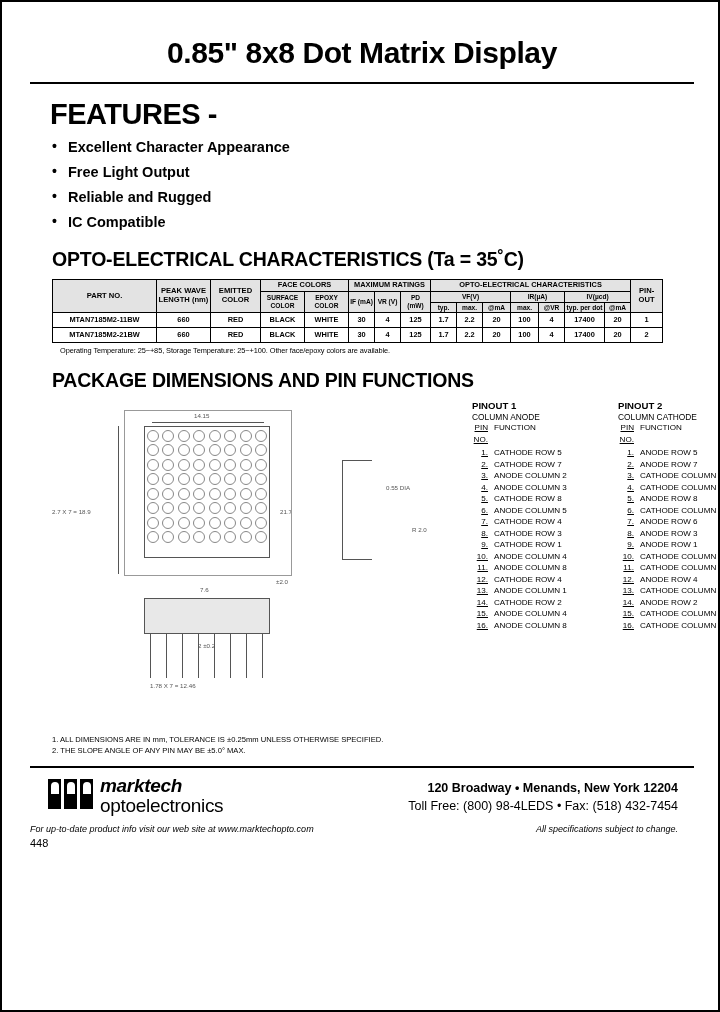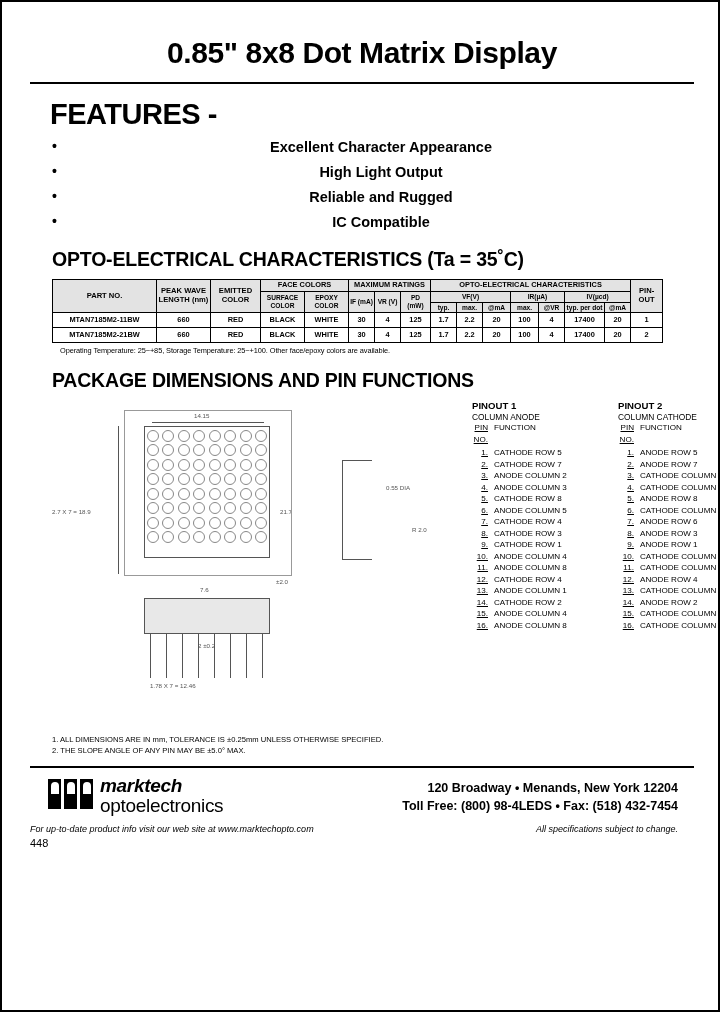--- a/index.html
+++ b/index.html
@@ -42,21 +42,20 @@
   .h-features {
     font-size: 29px;
     font-weight: bold;
     margin: 14px 0 8px 20px;
     letter-spacing: -0.5px;
   }
   ul.features {
     list-style: none;
     margin: 0 0 0 22px;
     padding: 0;
-    text-align: center;
   }
   ul.features li {
     font-size: 14.5px;
     font-weight: bold;
     margin-bottom: 9px;
     padding-left: 16px;
     position: relative;
   }
   ul.features li:before {
     content: "\2022";
@@ -185,21 +184,21 @@
     position: absolute;
     left: 2.5px; top: 3px;
     width: 8px; height: 12px;
     background: #fff;
     border-radius: 4px 4px 0 0;
   }
   .logo-text .l1 { font-size: 19px; font-weight: bold; line-height: 1; letter-spacing: -0.3px; font-style: italic;}
   .logo-text .l2 { font-size: 19px; line-height: 1.15; letter-spacing: -0.3px;}
   .footer-right { margin-left: auto; text-align: right; margin-right: 16px; }
   .footer-right .addr { font-size: 12.5px; font-weight: bold; }
-  .footer-right .tel { font-size: 12.5px; font-weight: bold; margin-top: 4px; margin-left: 6px; }
+  .footer-right .tel { font-size: 12.5px; font-weight: normal; margin-top: 4px; margin-left: 6px; }
   .footer-bottom {
     display: flex;
     margin-top: 7px;
     font-size: 9px;
     font-style: italic;
   }
   .footer-bottom .right { margin-left: auto; margin-right: 16px; }
   .pageno { font-size: 11px; margin-top: 3px; margin-left: 0px; }
 </style>
 </head>
@@ -207,21 +206,21 @@
 
 <div class="page">
   <div class="inner">
 
     <div class="title">0.85" 8x8 Dot Matrix Display</div>
     <div class="title-rule"></div>
 
     <div class="h-features">FEATURES -</div>
     <ul class="features">
       <li>Excellent Character Appearance</li>
-      <li>High Light Output</li>
+      <li>Free Light Output</li>
       <li>Reliable and Rugged</li>
       <li>IC Compatible</li>
     </ul>
 
     <div class="h-section">OPTO-ELECTRICAL  CHARACTERISTICS (Ta = 35˚C)</div>
 
     <table class="spec">
       <colgroup>
         <col style="width:104px">
         <col style="width:54px">

